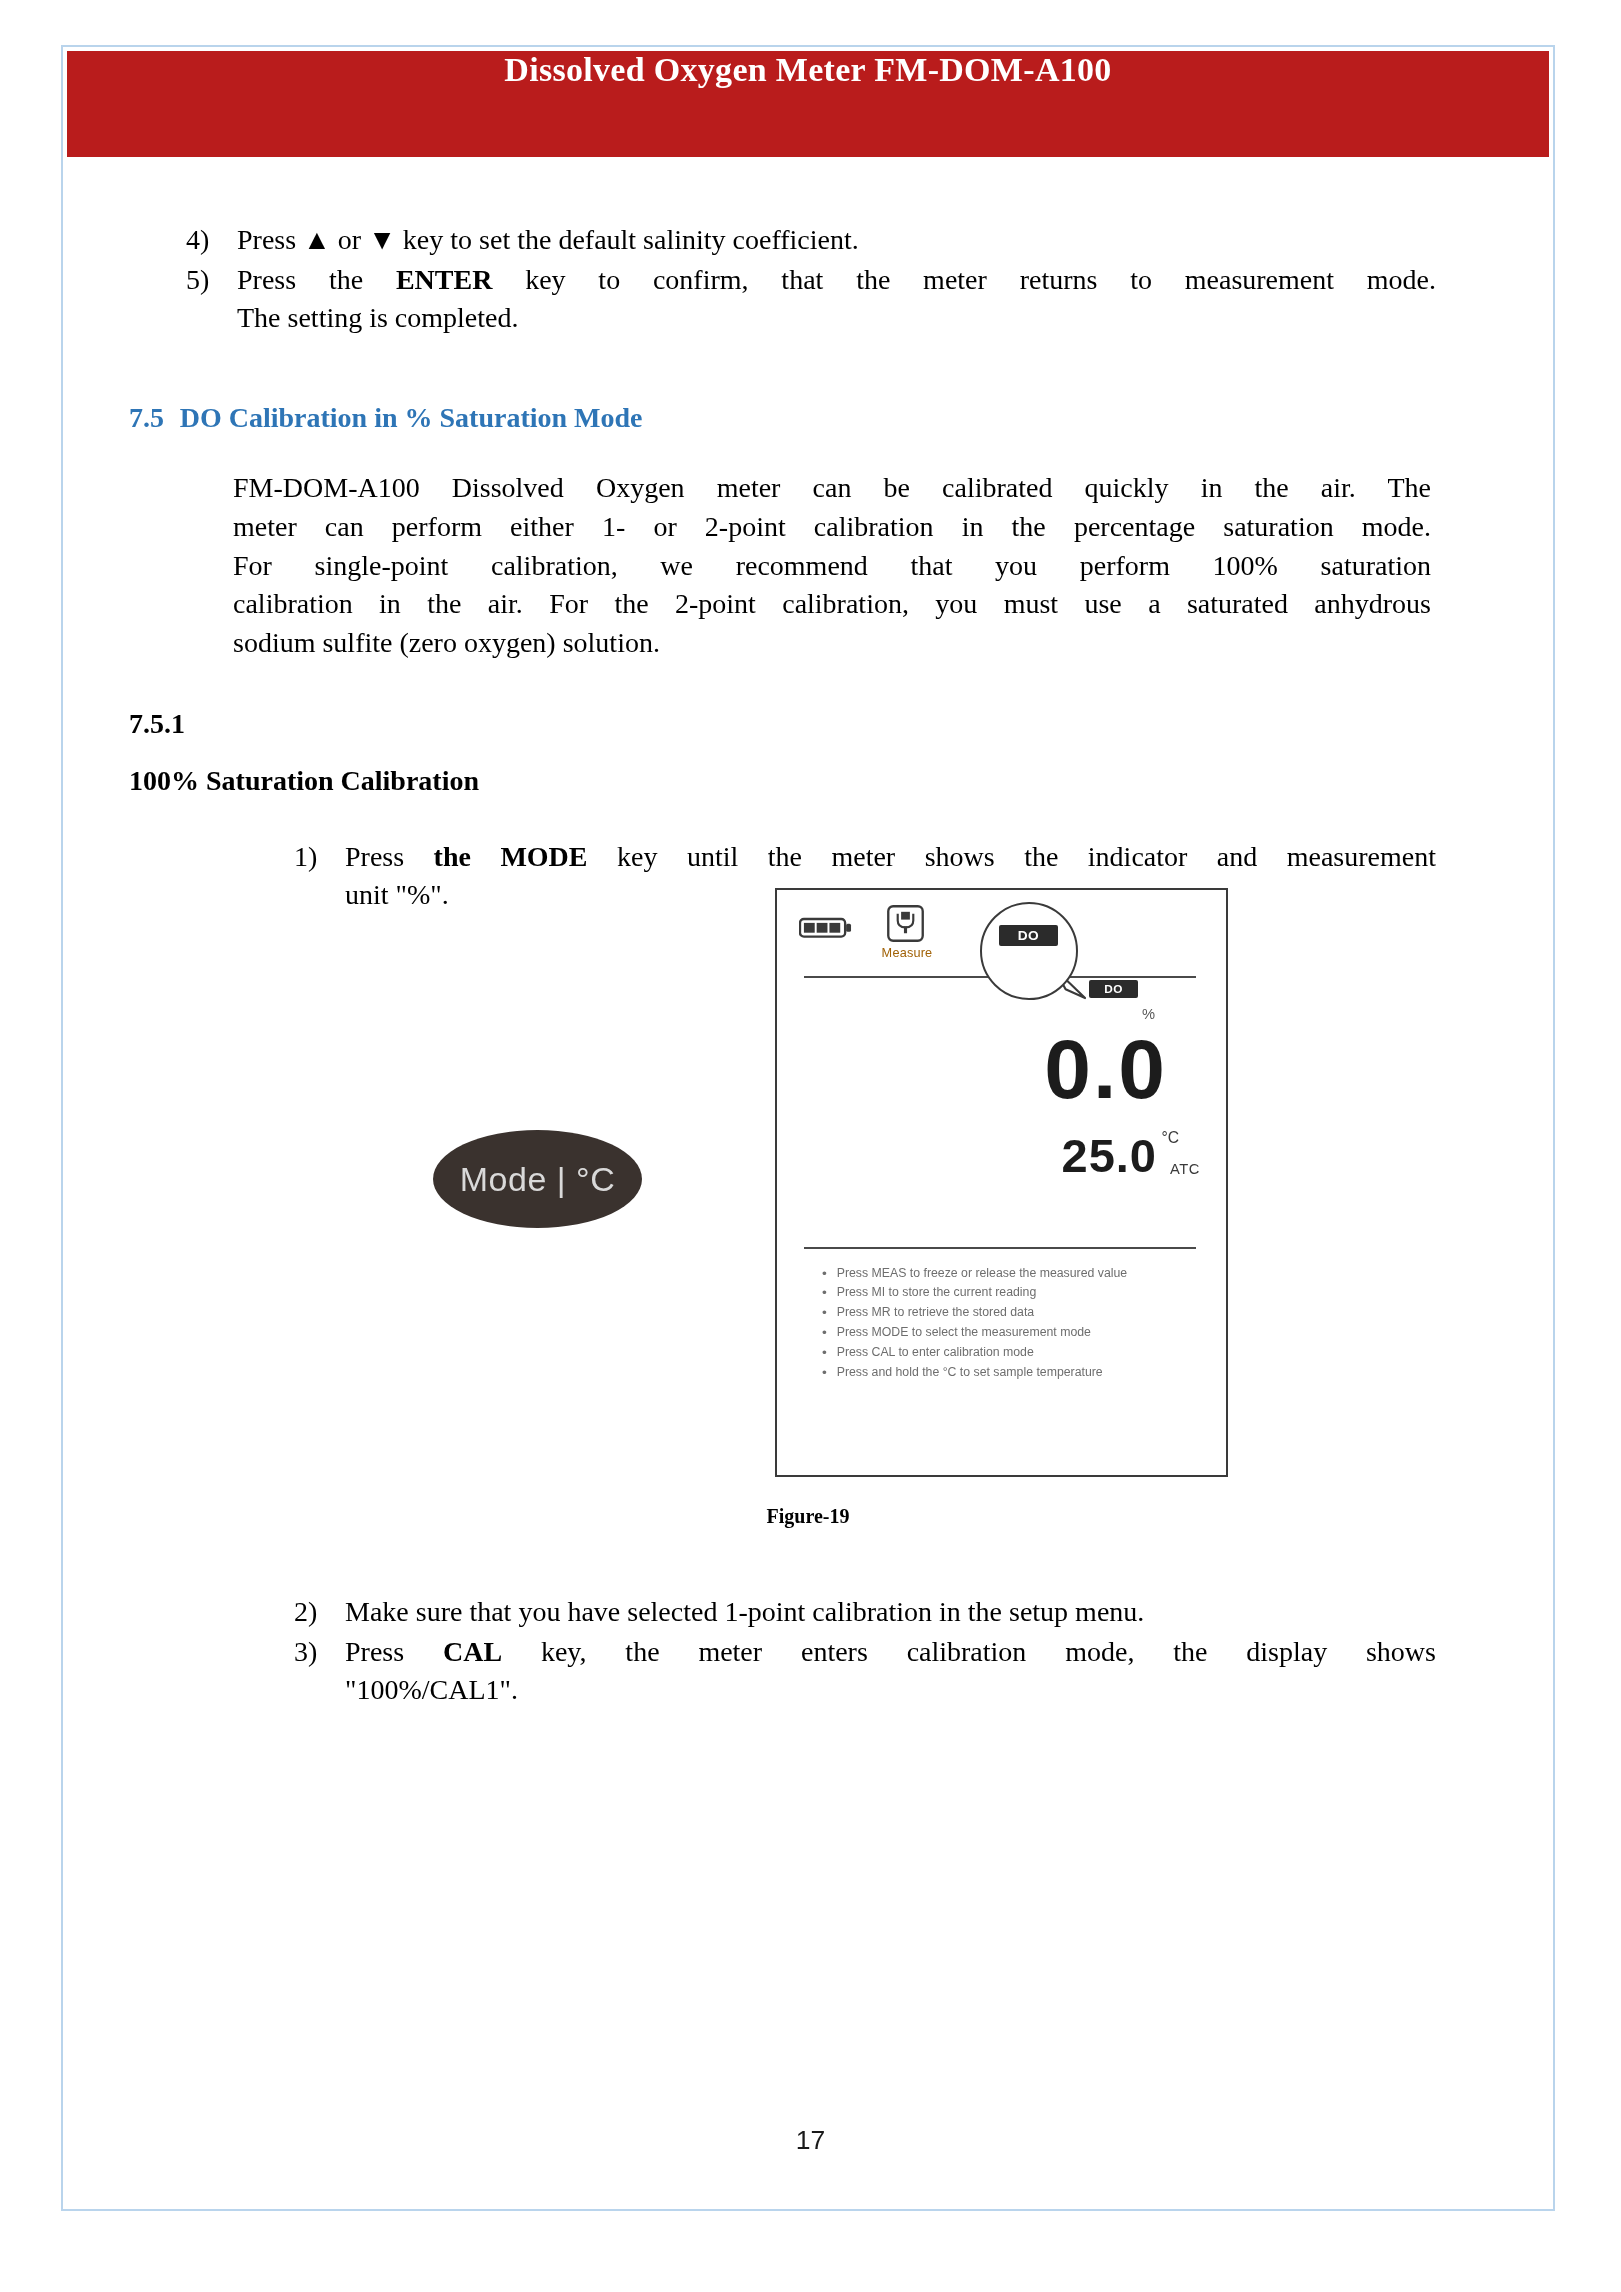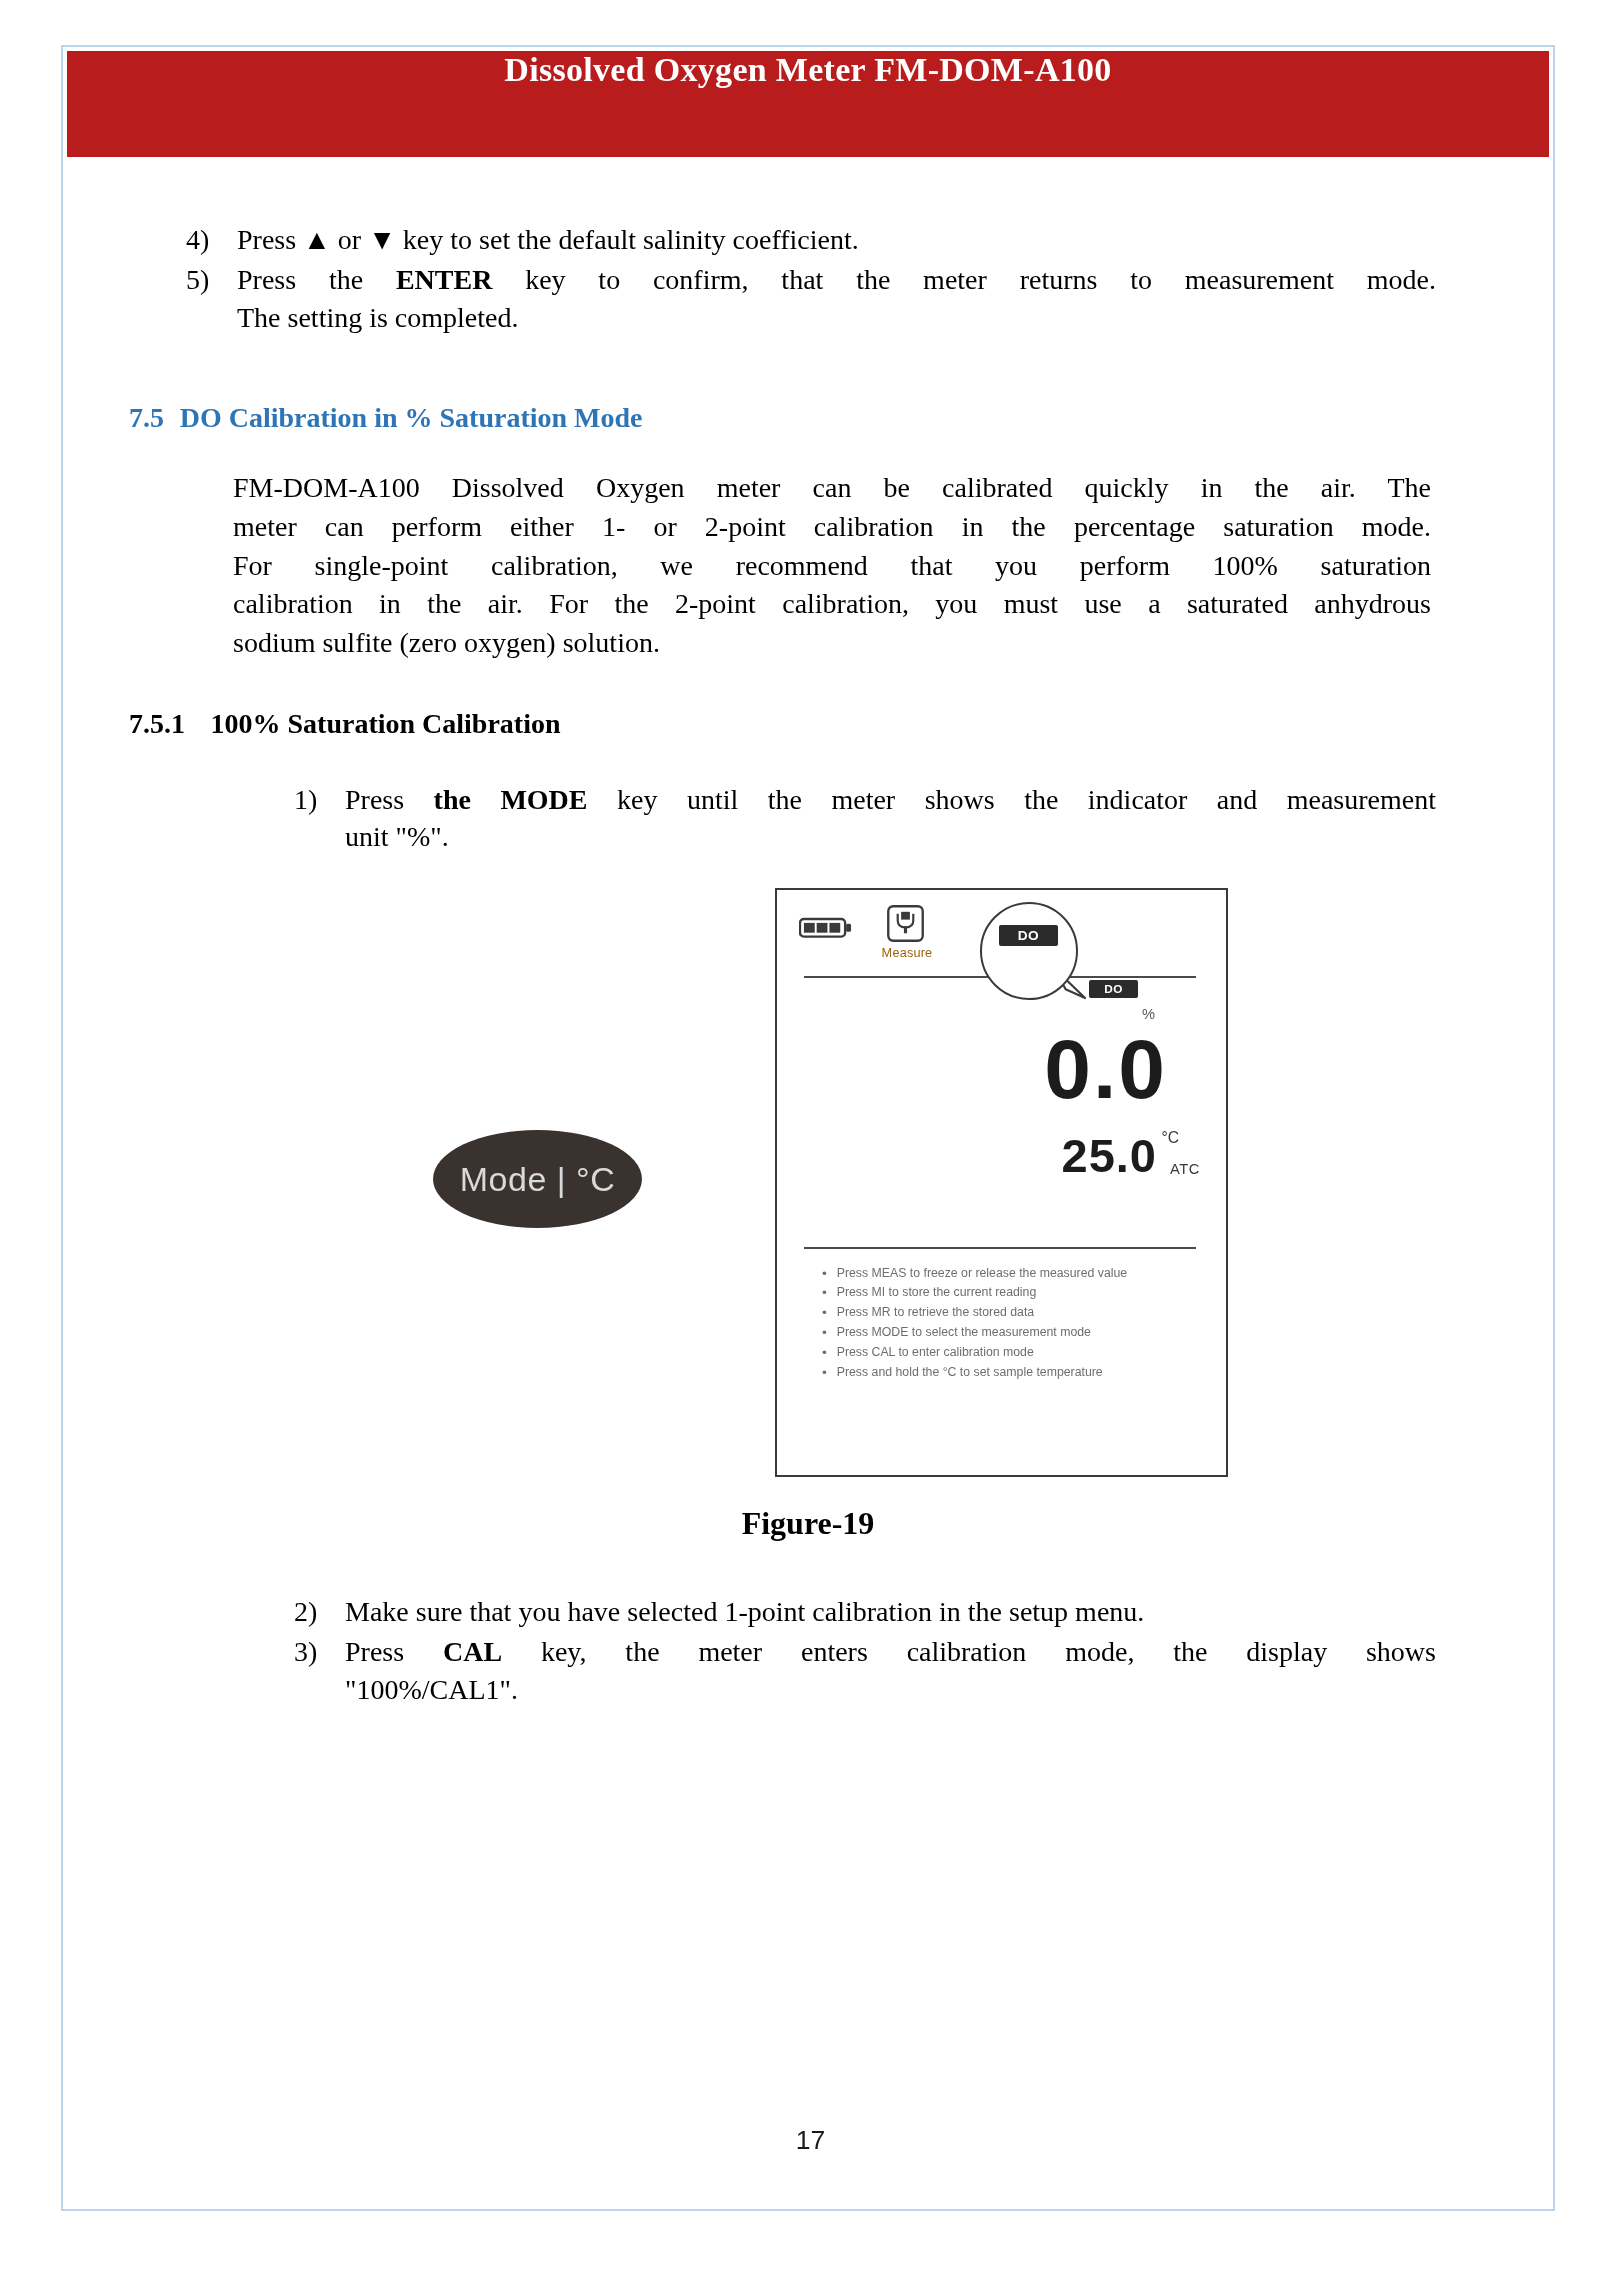--- a/index.html
+++ b/index.html
@@ -112,20 +112,21 @@
   #para-75 .ln.j { text-align-last: justify; }
 
   
   #sec-751 {
     margin-top: 45px;
     margin-left: -57px;
     font-size: 28px;
     font-weight: bold;
     display: flex;
     gap: 25.5px;
+    flex-direction: column;
   }
 
   
   #list-751 {
     margin-top: 41px;
     margin-left: 108px;
     width: 1142px;
   }
 
   
@@ -365,21 +366,21 @@
     font-size: 13.7px;
   }
 
   
   #figure-caption {
     position: absolute;
     left: 0;
     top: 642px;
     width: 1494px;
     text-align: center;
-    font-size: 32px;
+    font-size: 20px;
     font-weight: bold;
     font-family: "Liberation Serif", serif;
   }
 
   
   #lower-list {
     position: absolute;
     left: 294px;
     top: 1593px;
     width: 1142px;

